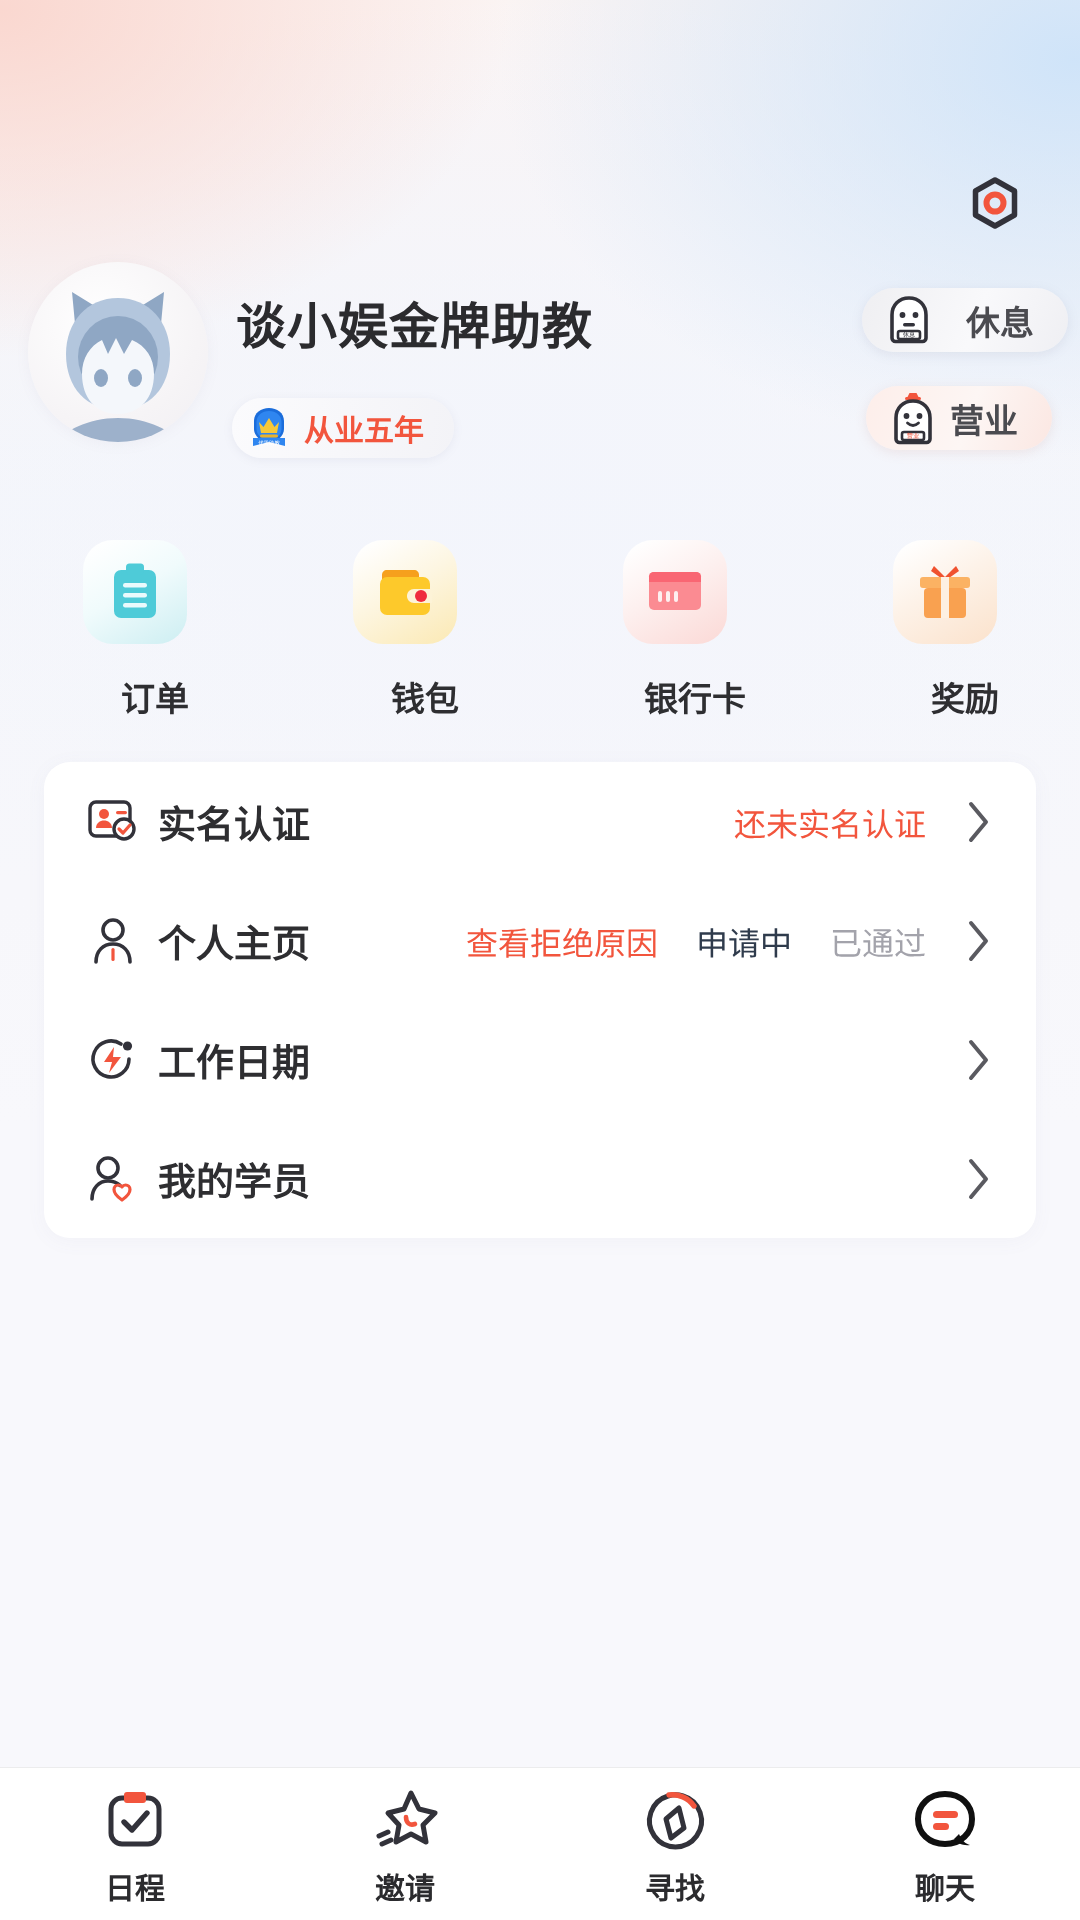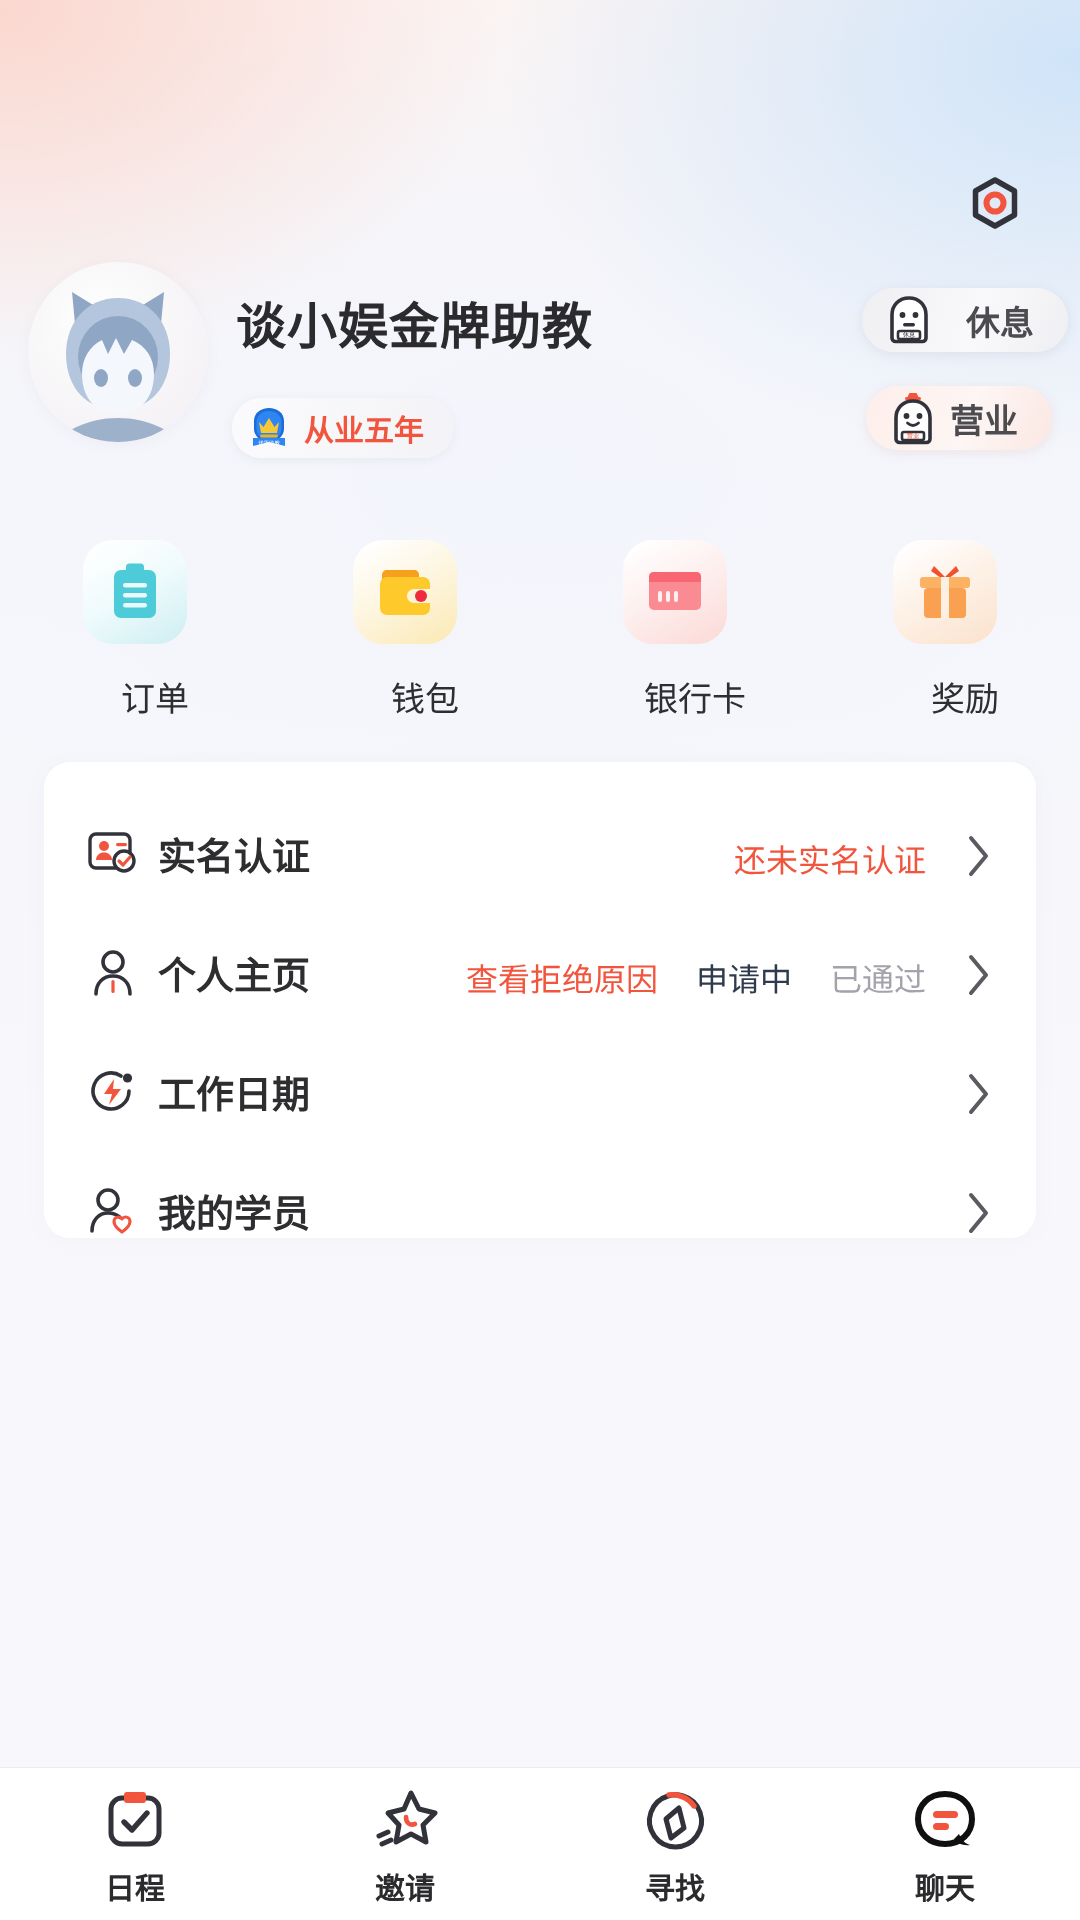--- a/index.html
+++ b/index.html
@@ -90,36 +90,36 @@
   }
   .quick-item {
     flex:1; display:flex; flex-direction:column; align-items:center; cursor:pointer;
   }
   .quick-tile {
     width:104px; height:104px; border-radius:30px;
     display:flex; align-items:center; justify-content:center;
     position:relative;
   }
   .quick-label {
-    margin-top:28px; font-size:34px; font-weight:400; color:#2e2e31;margin-left:40px;
+    margin-top:28px; font-size:34px; font-weight:700; color:#2e2e31;margin-left:40px;
   }
   .tile-orders { background:linear-gradient(150deg,#ffffff 6%,#f0fbfc 48%,#cdeef2 100%); }
   .tile-wallet { background:linear-gradient(150deg,#ffffff 6%,#fdf6e2 46%,#fbe9b4 100%); }
   .tile-card   { background:linear-gradient(150deg,#ffffff 6%,#fdf0ef 46%,#fbd9d6 100%); }
   .tile-reward { background:linear-gradient(150deg,#ffffff 6%,#fdf2e8 46%,#fbe2cc 100%); }
 
   
   #menu-card {
     position:absolute; left:44px; top:762px; width:992px;
     background:#ffffff; border-radius:26px;
     box-shadow:0 3px 20px rgba(120,120,160,0.05);
     padding:0 42px;
   }
   .menu-row {
-    height:119px; display:flex; align-items:flex-end; cursor:pointer; position:relative;
+    height:119px; display:flex; align-items:center; cursor:pointer; position:relative;
   }
   .menu-row .row-icon {
     width:54px; height:54px; flex:0 0 54px;
     display:flex; align-items:center; justify-content:center; margin-right:18px;
   }
   .menu-row .row-label {
     font-size:38px; font-weight:600; color:#2e2e31; white-space:nowrap;
   }
   .menu-row .row-spacer { flex:1; }
   .row-statuses { display:flex; align-items:center; gap:38px; margin-right:40px; }

